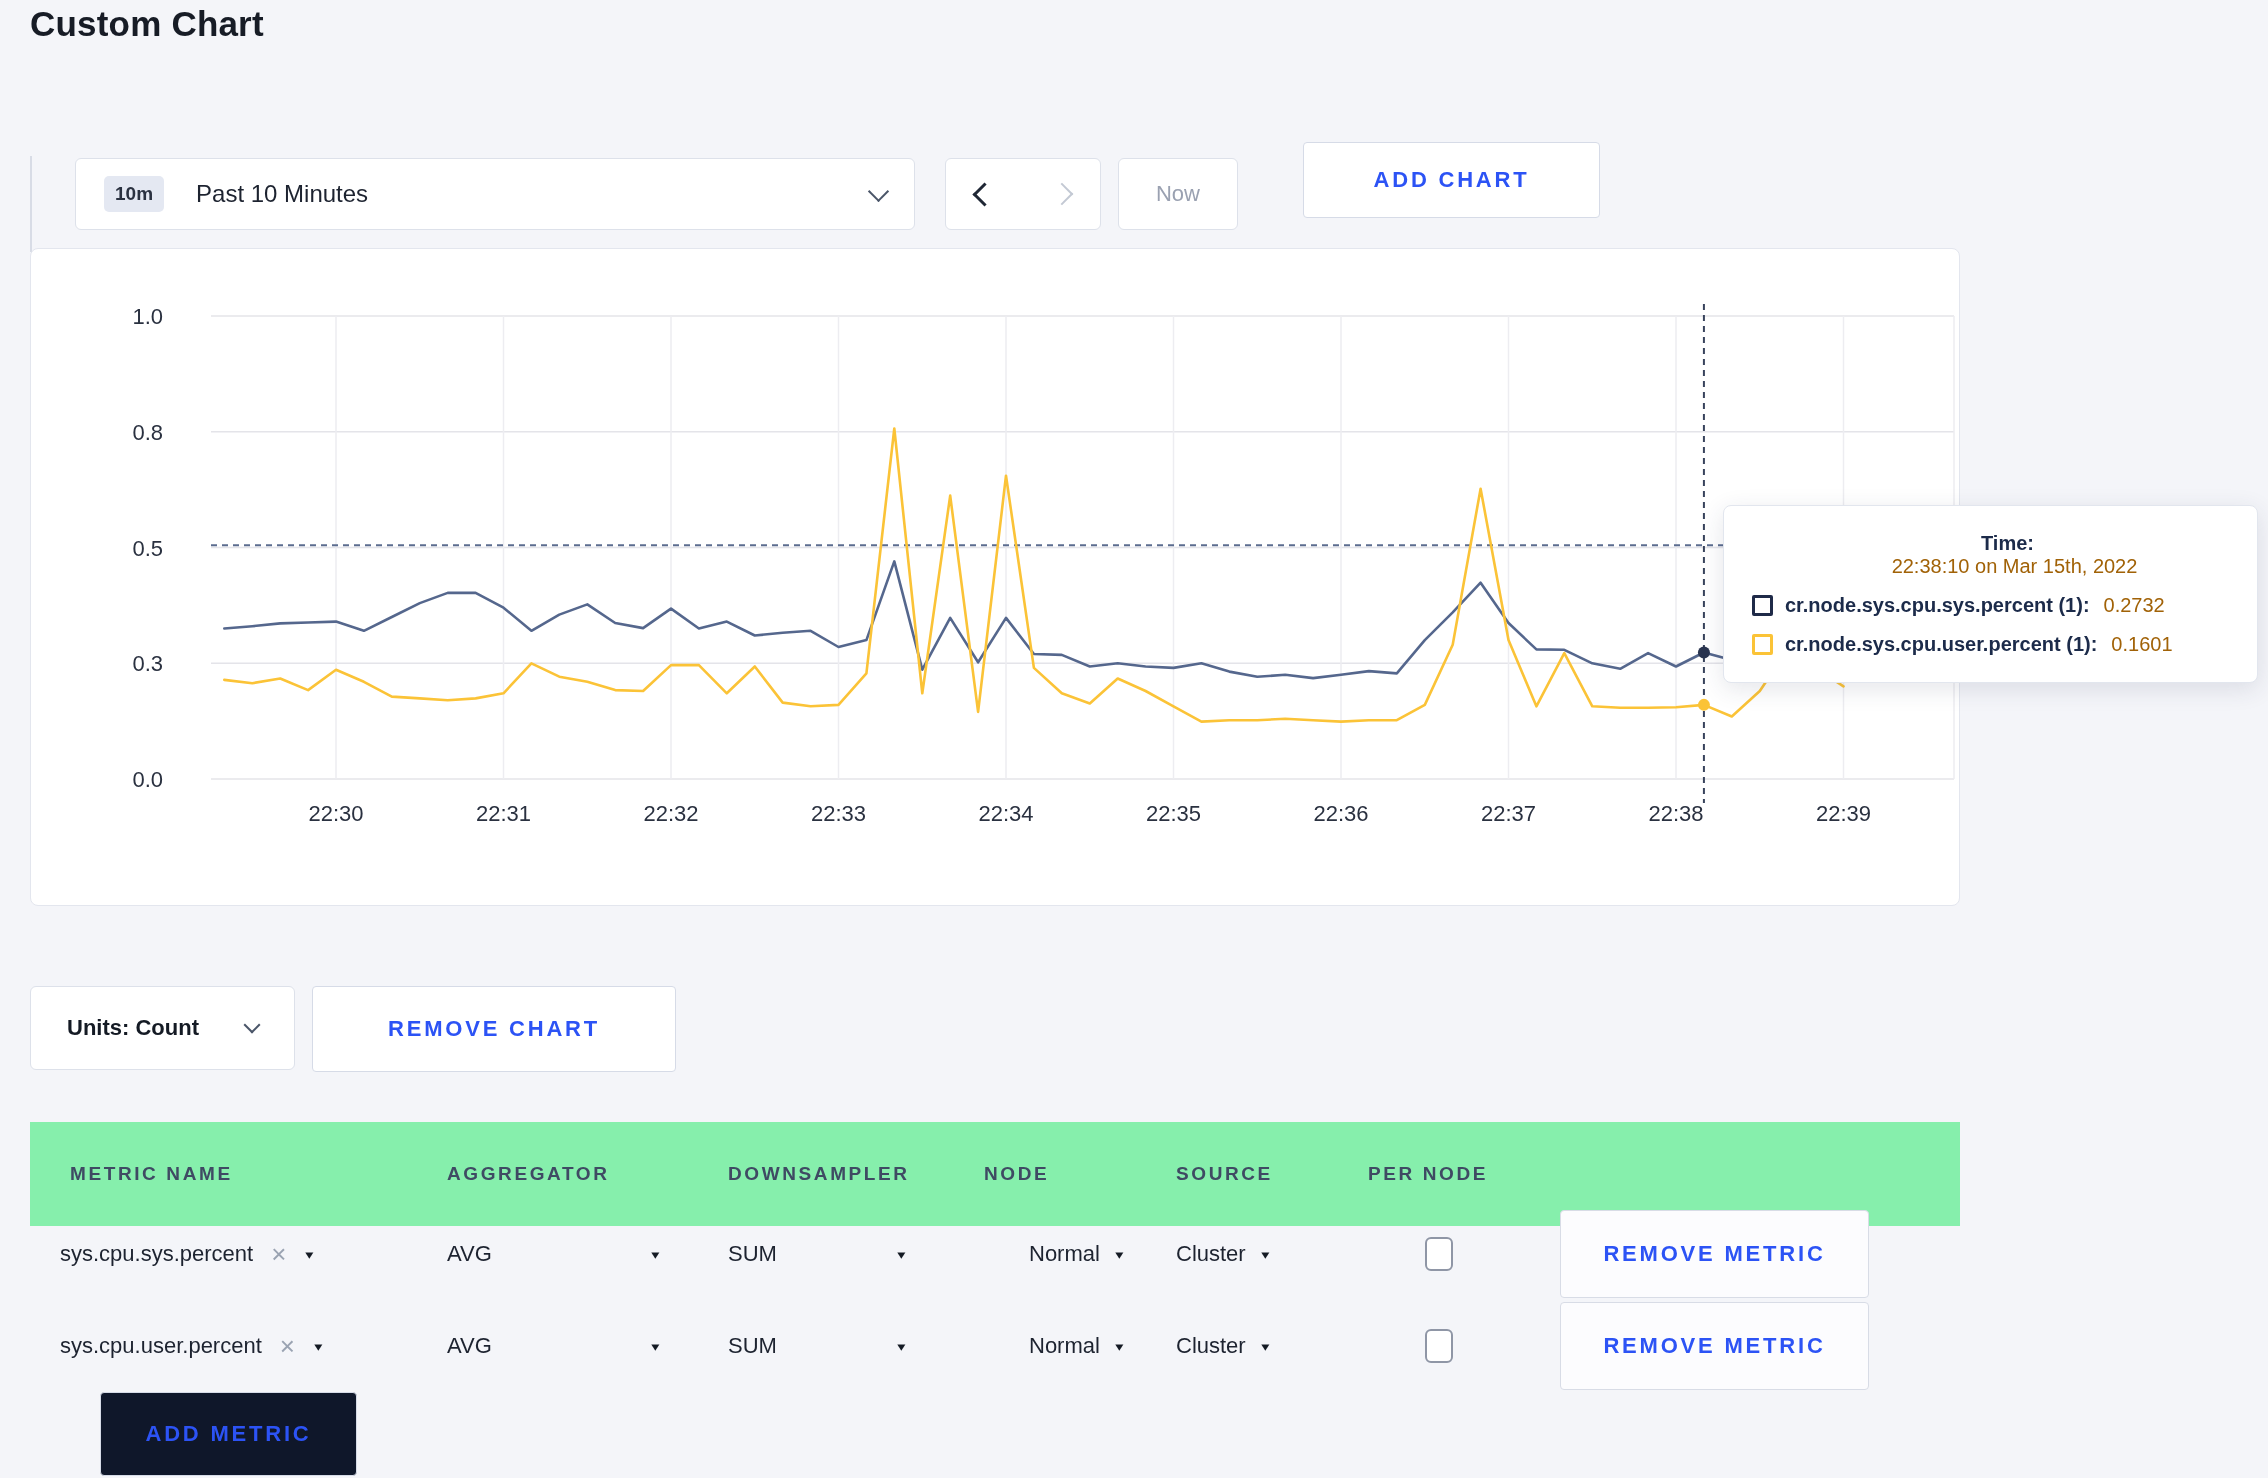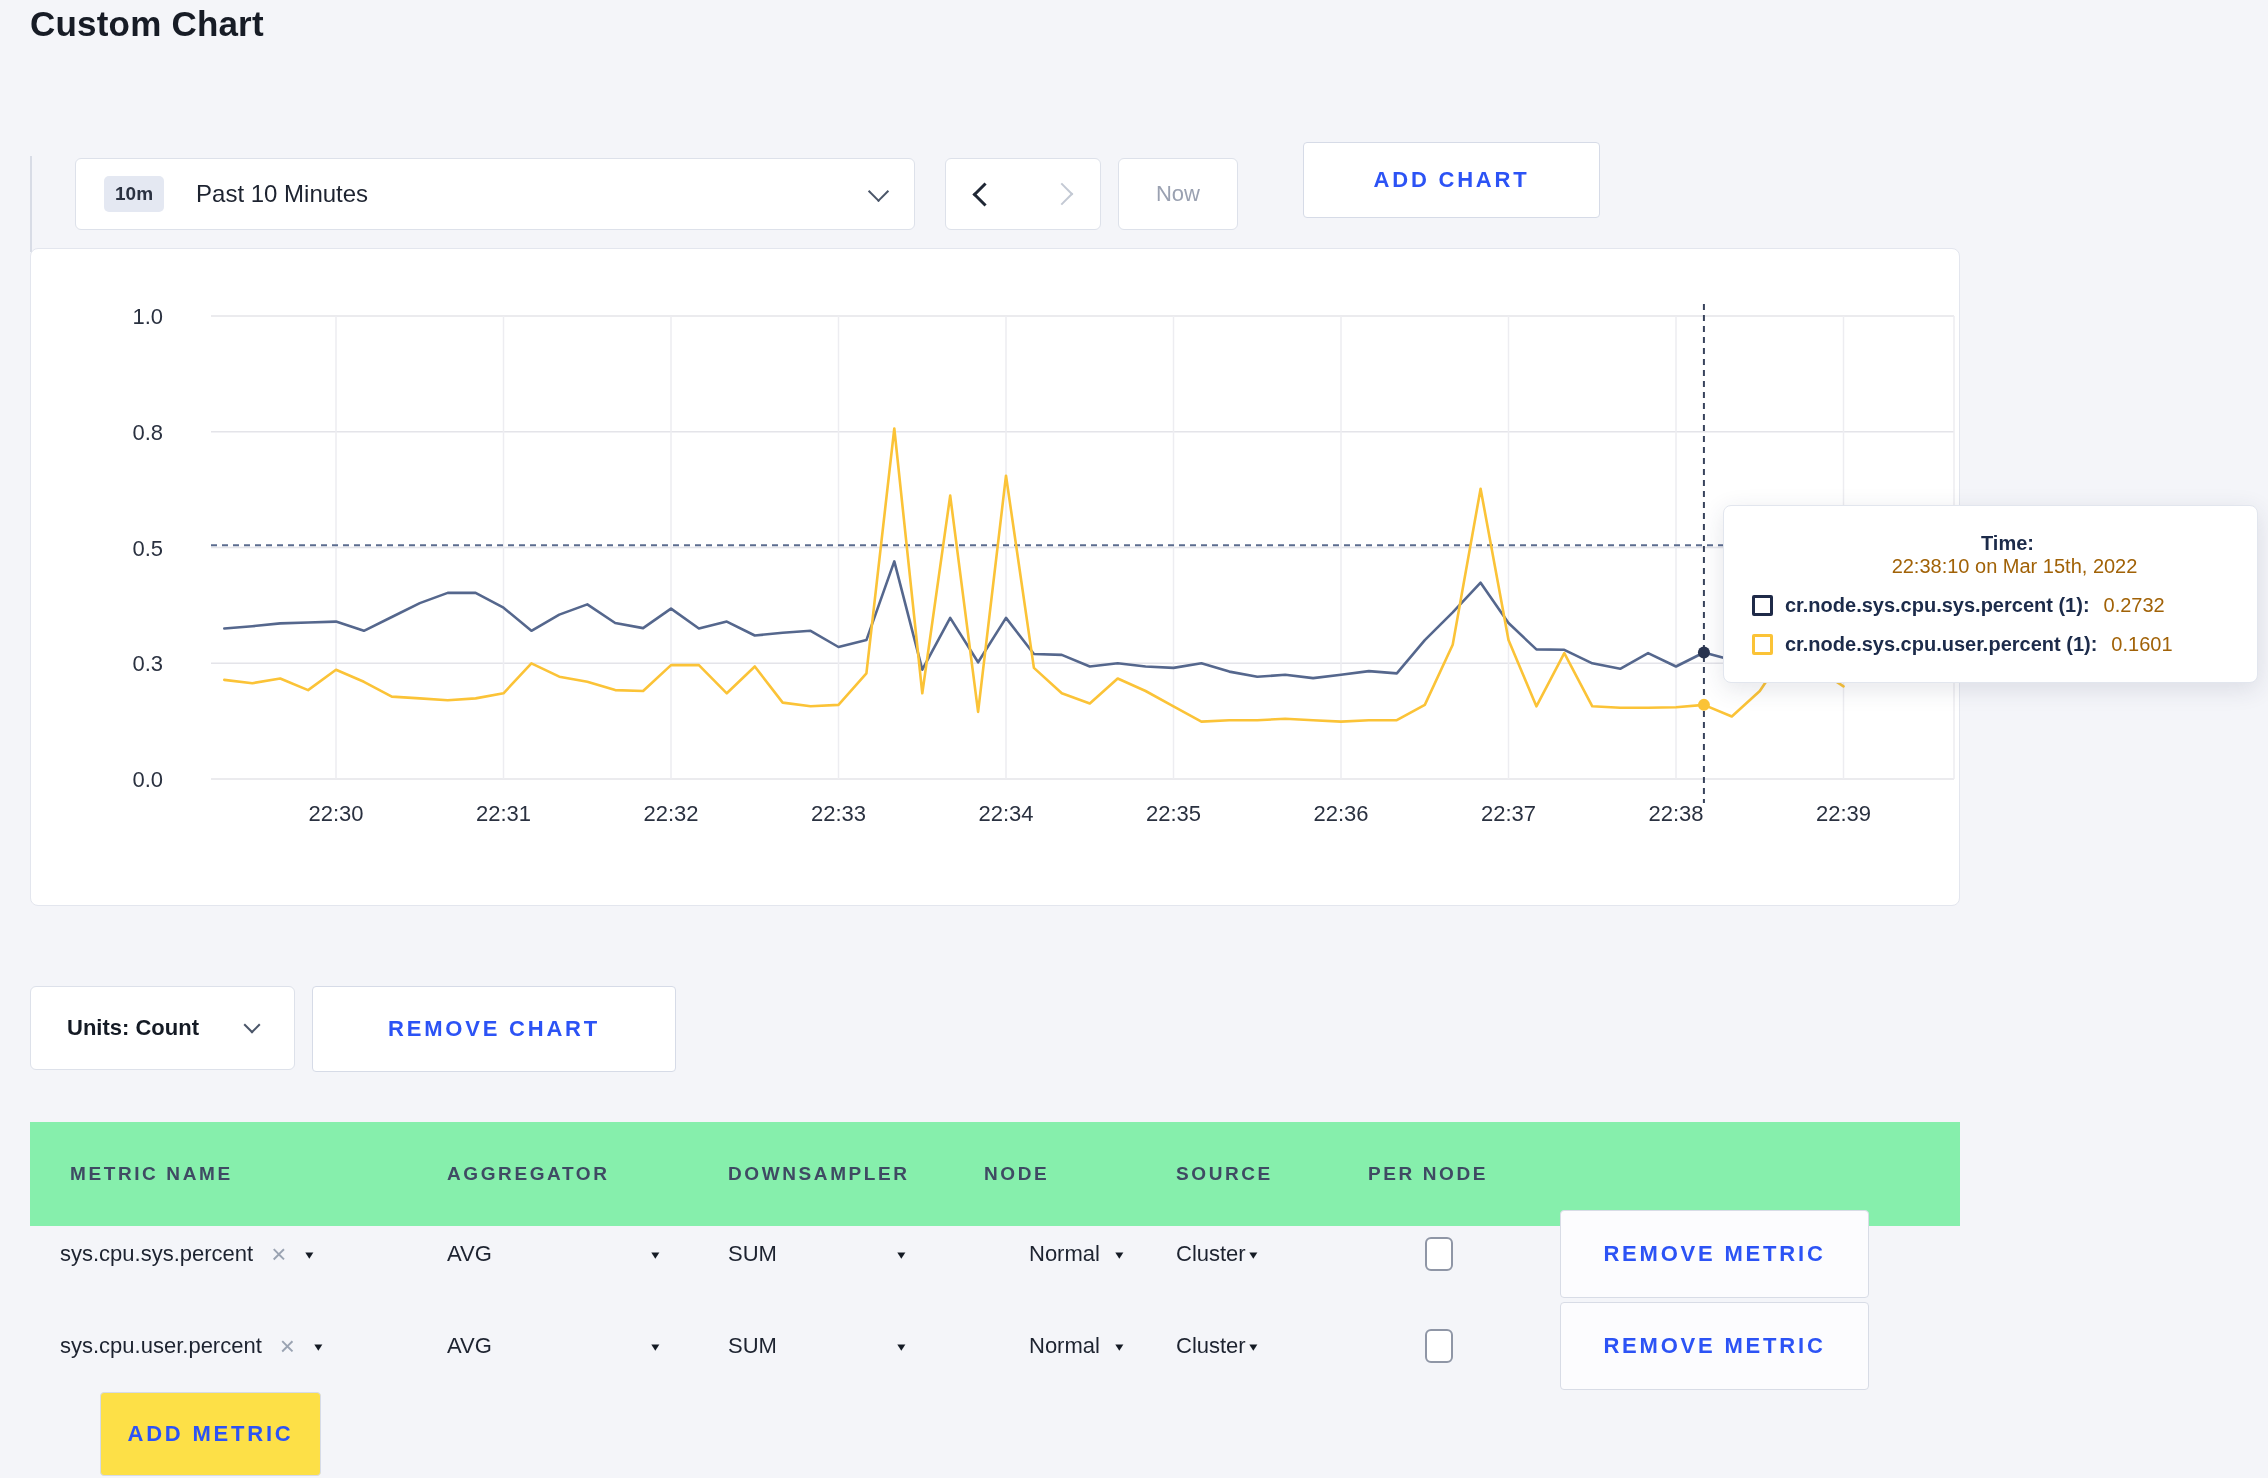--- a/index.html
+++ b/index.html
@@ -86,26 +86,26 @@
   .metric-row{left:30px;width:1930px;height:92px;}
   #metric-row-1{top:1208px;} #metric-row-2{top:1300px;}
   .cell{position:absolute;top:0;height:92px;display:flex;align-items:center;font-size:22px;color:#1d2330;}
   .cell-metric{left:30px;cursor:pointer;}
   .cell-metric .x-icon{color:#9aa3b2;font-size:26px;margin-left:18px;cursor:pointer;}
   .caret{font-size:13px;color:#141a24;transform:scaleX(1.25);}
   .cell-metric .caret{margin-left:20px;}
   .cell-ds{left:417px;width:212px;justify-content:space-between;cursor:pointer;}
   .cell-agg{left:698px;width:177px;justify-content:space-between;cursor:pointer;}
   .cell-rate{left:954px;gap:16px;cursor:pointer;margin-left:45px;}
-  .cell-src{left:1146px;gap:4px;cursor:pointer;}
+  .cell-src{left:1146px;gap:16px;cursor:pointer;}
   .cell-node{left:1395px;}
   .checkbox{width:24px;height:30px;border:2px solid #8f96a6;border-radius:6px;background:#ffffff;cursor:pointer;}
   .cell-remove{left:1530px;width:309px;}
   .cell-remove .blue-btn{width:376px;height:88px;background:#fcfcfe;border:1px solid #d8dce6;}
-  #add-metric-button{left:100px;top:1392px;width:221px;height:84px;background:#fde047;}
+  #add-metric-button{left:100px;top:1392px;width:257px;height:84px;background:#0f172a;}
 </style>
 </head>
 <body>
 
 <div class="abs" id="page-title">Custom Chart</div>
 
 <div class="abs" id="accent-bar"></div>
 
 <div class="abs ctl" id="time-select">
   <span id="tw-badge">10m</span>

